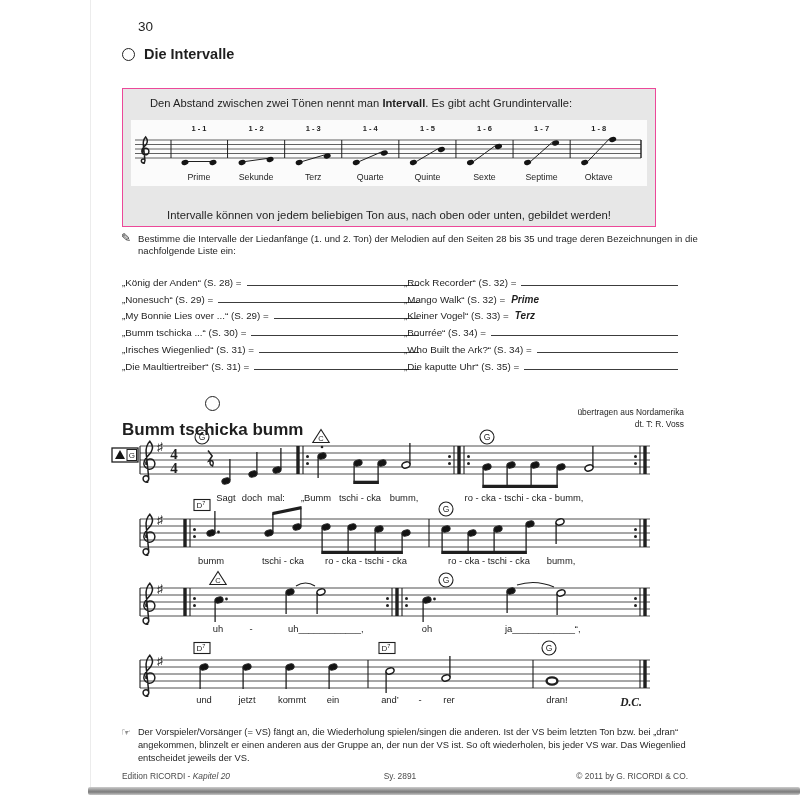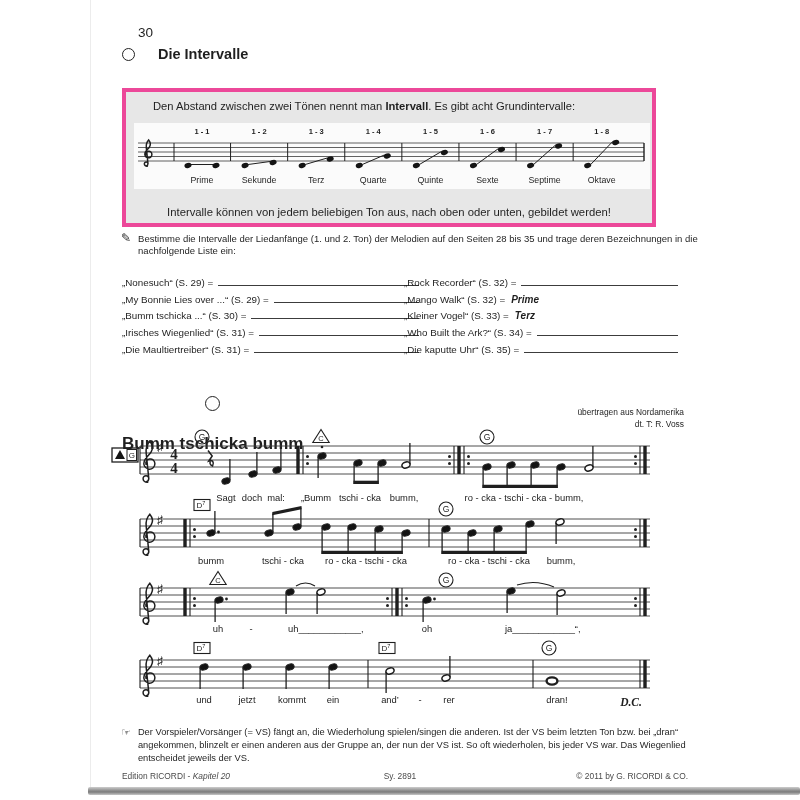--- a/index.html
+++ b/index.html
@@ -1,28 +1,28 @@
 <!DOCTYPE html>
 <html><head>
 <meta charset="utf-8">
 <style>
   html,body{margin:0;padding:0;background:#fff;}
   body{width:800px;height:800px;position:relative;font-family:"Liberation Sans",sans-serif;color:#1f1f1f;overflow:hidden;}
   .page{position:absolute;inset:0;background:#fff;}
   .page-edge{position:absolute;left:90px;top:0;width:1px;height:790px;background:#ececec;}
   .bottom-shadow{position:absolute;left:88px;top:787px;width:712px;height:8px;
     background:linear-gradient(to bottom,#cdcdcd 0%,#8e8e8e 45%,#7c7c7c 62%,#c7c7c7 100%);border-radius:2px;}
-  .pageno{position:absolute;left:138px;top:19px;font-size:13.5px;margin-top:6px;}
-  .h-row{position:absolute;display:flex;align-items:center;gap:23px;font-weight:bold;}
+  .pageno{position:absolute;left:138px;top:19px;font-size:13.5px;}
+  .h-row{position:absolute;display:flex;align-items:center;gap:9px;font-weight:bold;}
   .h1{left:122px;top:46px;font-size:14.5px;}
   .h2{left:122px;top:396px;font-size:17px;flex-direction:column;}
   .circ{display:inline-block;border:1.6px solid #222;border-radius:50%;background:#fff;}
   .c1{width:11px;height:11px;}
   .c2{width:13px;height:13px;border-width:1.8px;}
-  .gray-box{position:absolute;left:122px;top:88px;width:534px;height:139px;background:#e7e7e7;border:4px solid #ec4899;box-sizing:border-box;}
+  .gray-box{position:absolute;left:122px;top:88px;width:534px;height:139px;background:#e7e7e7;border:1px solid #ec4899;box-sizing:border-box;}
   .box-top{position:absolute;left:27px;top:8px;font-size:11.2px;white-space:nowrap;}
   .box-bottom{position:absolute;left:0;right:0;bottom:5px;text-align:center;font-size:11.3px;}
   #interval-svg{position:absolute;left:8px;top:29px;}
   .task{position:absolute;left:121px;top:233px;width:578px;display:flex;gap:7px;font-size:9.5px;line-height:11.5px;}
   .task .ic{font-size:12px;line-height:11px;}
   .col{position:absolute;top:271px;}
   .col-left{left:122px;width:299px;}
   .col-right{left:404px;width:276px;}
   .row{display:flex;align-items:flex-end;height:16.8px;font-size:9.8px;}
   .row .lbl{white-space:nowrap;}
@@ -132,20 +132,24 @@
     <div class="box-bottom">Intervalle können von jedem beliebigen Ton aus, nach oben oder unten, gebildet werden!</div>
   </div>
 
   <div class="task">
     <span class="ic">✎</span>
     <span>Bestimme die Intervalle der Liedanfänge (1. und 2. Ton) der Melodien auf den Seiten 28 bis 35 und trage deren Bezeichnungen in die nachfolgende Liste ein:</span>
   </div>
 
   <div class="col col-left" id="list-left">
       <div class="row">
+        <span class="lbl">„König der Anden“ (S. 28) =</span>
+        <span class="blank"></span>
+      </div>
+      <div class="row">
         <span class="lbl">„Nonesuch“ (S. 29) =</span>
         <span class="blank"></span>
       </div>
       <div class="row">
         <span class="lbl">„My Bonnie Lies over ...“ (S. 29) =</span>
         <span class="blank"></span>
       </div>
       <div class="row">
         <span class="lbl">„Bumm tschicka ...“ (S. 30) =</span>
         <span class="blank"></span>
@@ -164,20 +168,24 @@
         <span class="lbl">„Rock Recorder“ (S. 32) =</span>
         <span class="blank"></span>
       </div>
       <div class="row">
         <span class="lbl">„Mango Walk“ (S. 32) =</span>
         <span class="ans">Prime</span>
       </div>
       <div class="row">
         <span class="lbl">„Kleiner Vogel“ (S. 33) =</span>
         <span class="ans">Terz</span>
+      </div>
+      <div class="row">
+        <span class="lbl">„Bourrée“ (S. 34) =</span>
+        <span class="blank"></span>
       </div>
       <div class="row">
         <span class="lbl">„Who Built the Ark?“ (S. 34) =</span>
         <span class="blank"></span>
       </div>
       <div class="row">
         <span class="lbl">„Die kaputte Uhr“ (S. 35) =</span>
         <span class="blank"></span>
       </div>
     </div>

